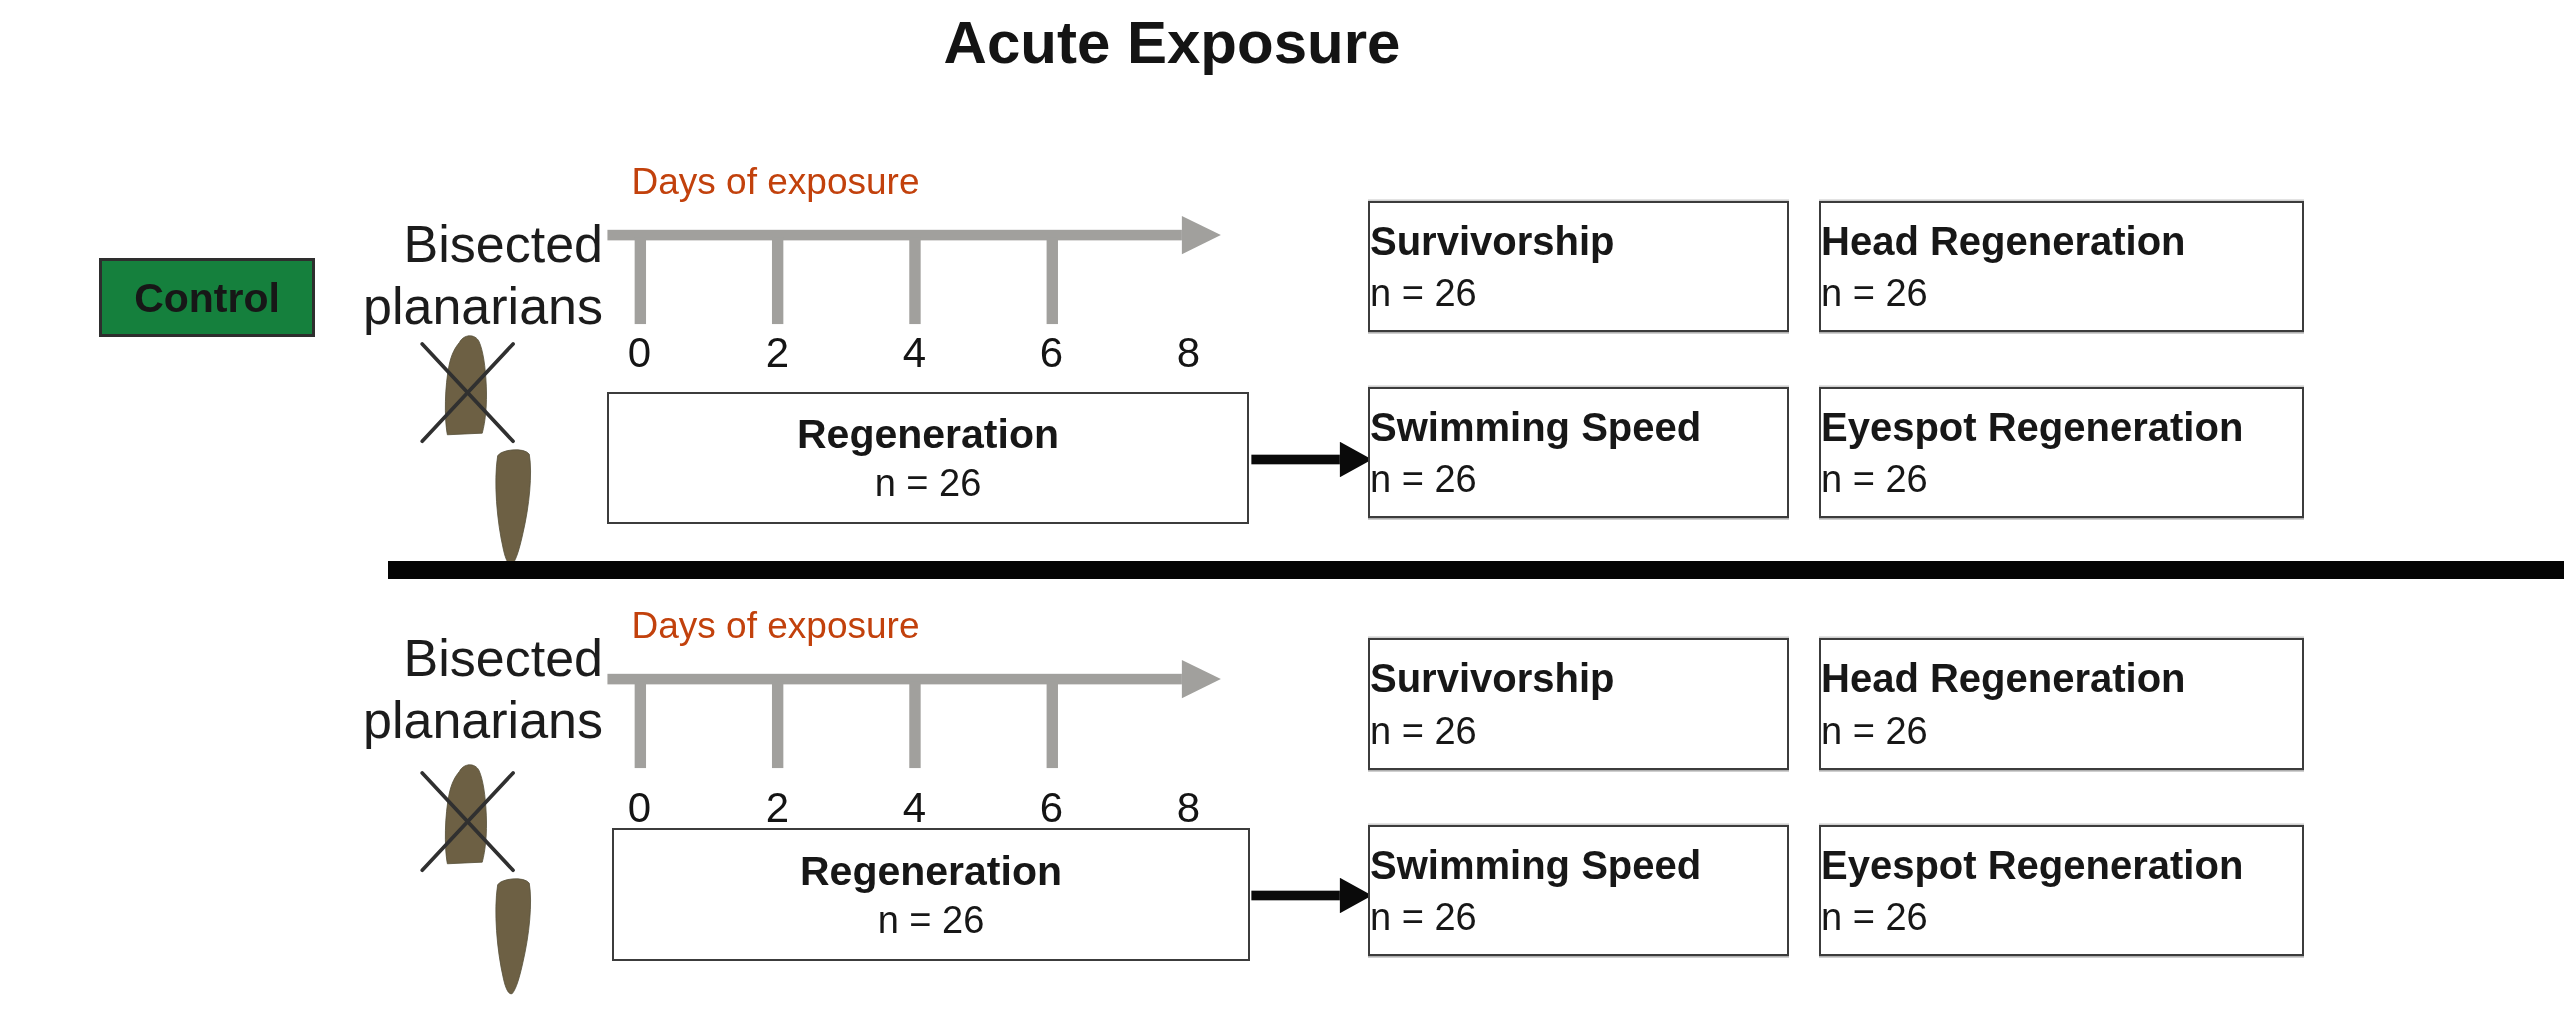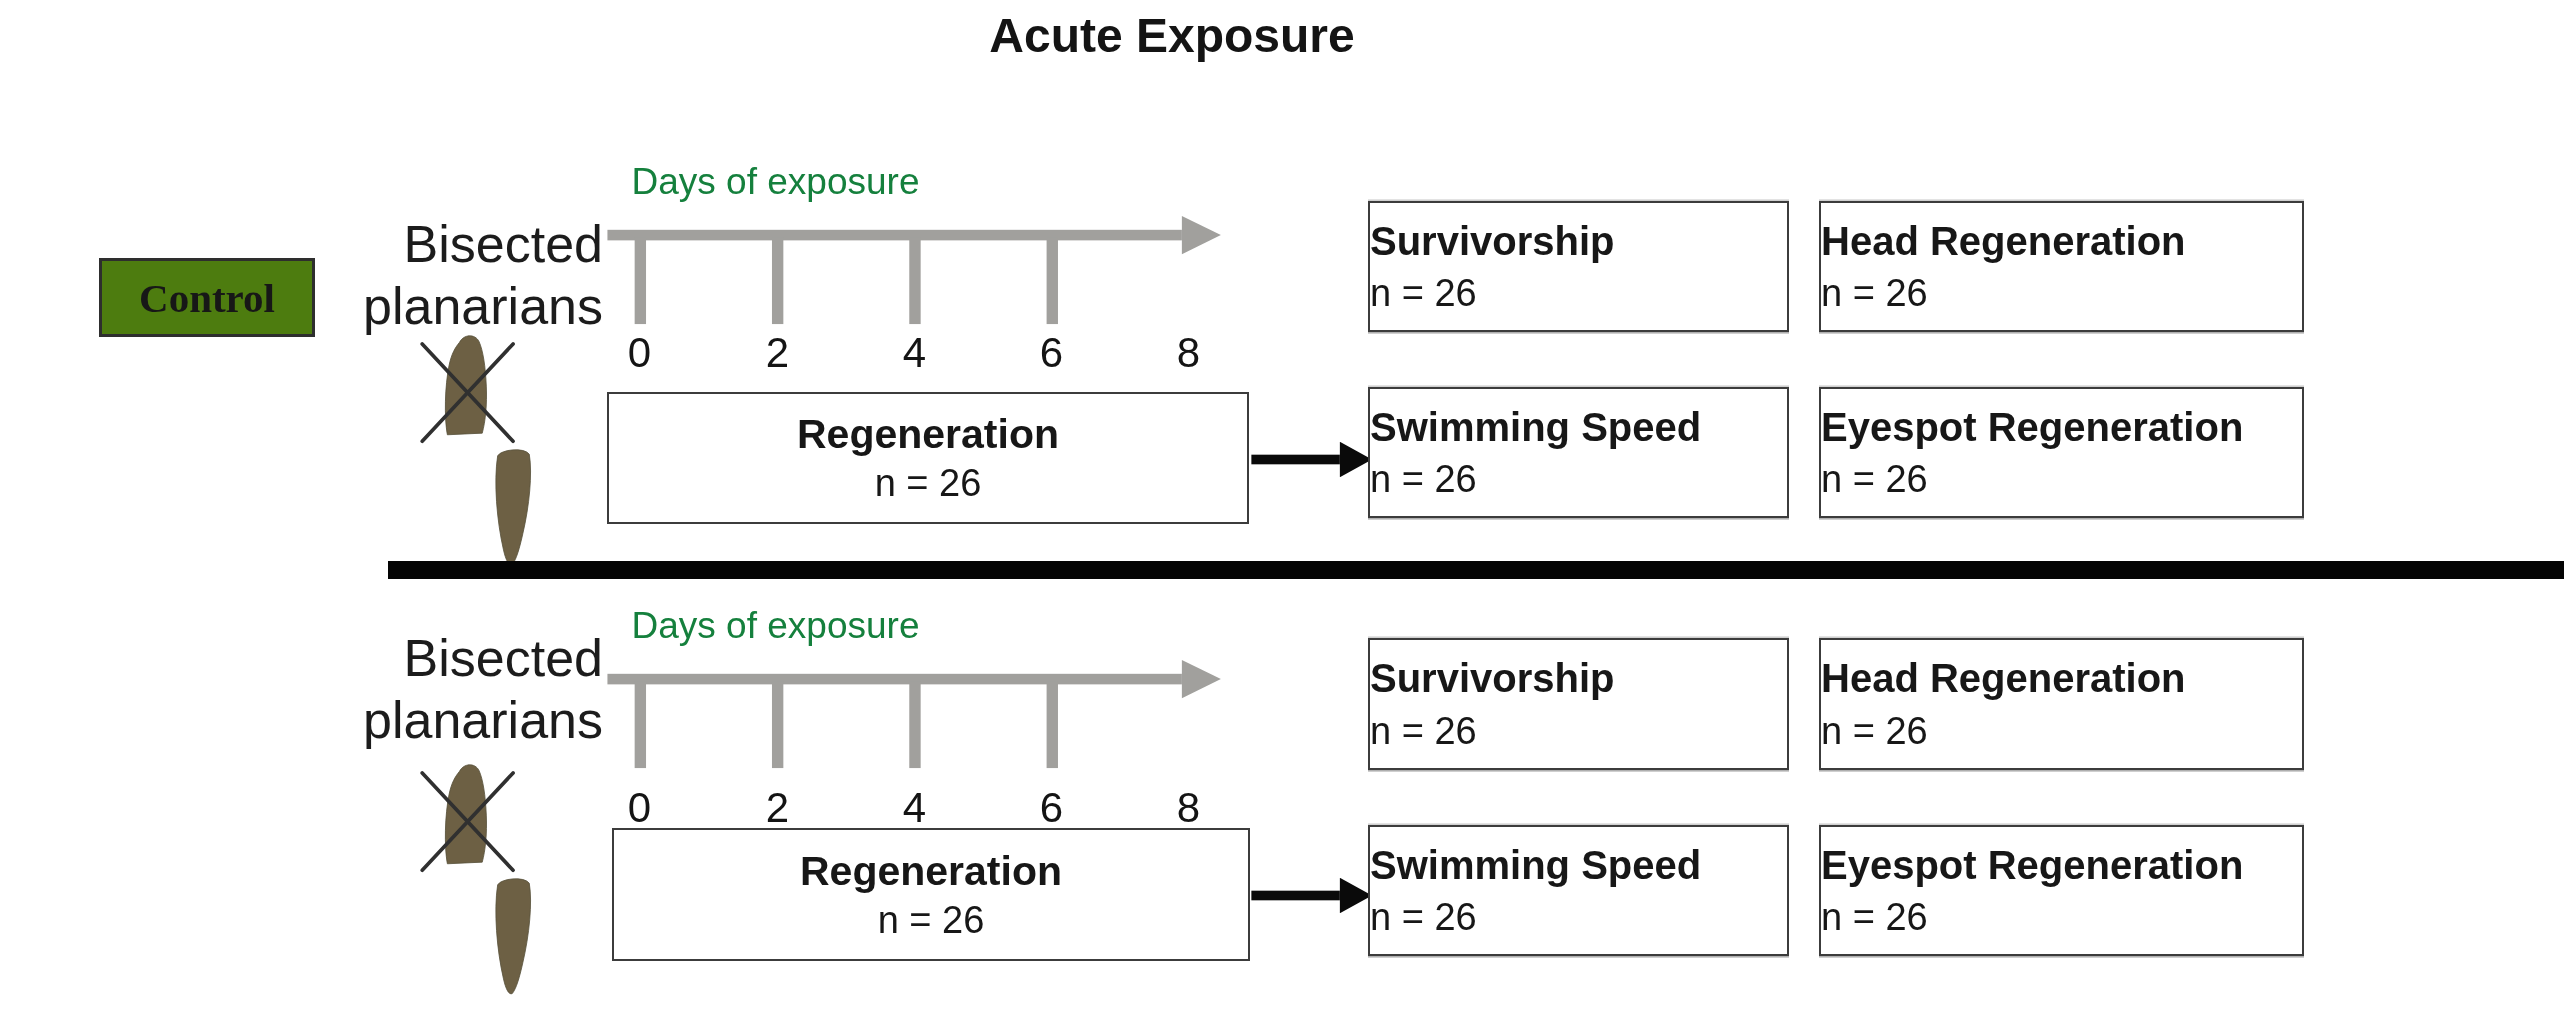--- a/index.html
+++ b/index.html
@@ -3,32 +3,32 @@
 <meta charset="utf-8">
 <style>
   html,body{margin:0;padding:0;background:#ffffff;}
   #canvas{
     position:relative;width:2576px;height:1014px;background:#ffffff;overflow:hidden;
     font-family:"Liberation Sans","DejaVu Sans",sans-serif;color:#171717;
   }
   .abs{position:absolute;}
   .title{
     left:0;top:8px;width:2344px;text-align:center;
-    font-size:48px;font-weight:bold;letter-spacing:0px;color:#141414;
+    font-size:60px;font-weight:bold;letter-spacing:0px;color:#141414;
   }
   .group-box{
-    border:3.2px solid #2e2e2e;background:#4d7c0f;
+    border:3.2px solid #2e2e2e;background:#15803d;
     display:flex;flex-direction:column;align-items:center;justify-content:center;
-    font-size:41px;font-weight:bold;line-height:54px;text-align:center;font-family:Liberation Serif, serif;
+    font-size:41px;font-weight:bold;line-height:54px;text-align:center;
   }
   .specimen-label{
     width:268px;text-align:right;font-size:52px;line-height:62px;color:#1c1c1c;
   }
   .days-label{
-    width:341px;text-align:center;font-size:37px;color:#15803d;
+    width:341px;text-align:center;font-size:37px;color:#c2410c;
   }
   .tick-num{
     width:81px;text-align:center;font-size:42px;line-height:47px;color:#141414;
   }
   .proc-box{
     border:2.4px solid #3c3c3c;background:#ffffff;
     display:flex;flex-direction:column;align-items:center;justify-content:center;gap:5px;
     text-align:center;
   }
   .proc-box .box-title{font-size:41px;font-weight:bold;line-height:45px;}

